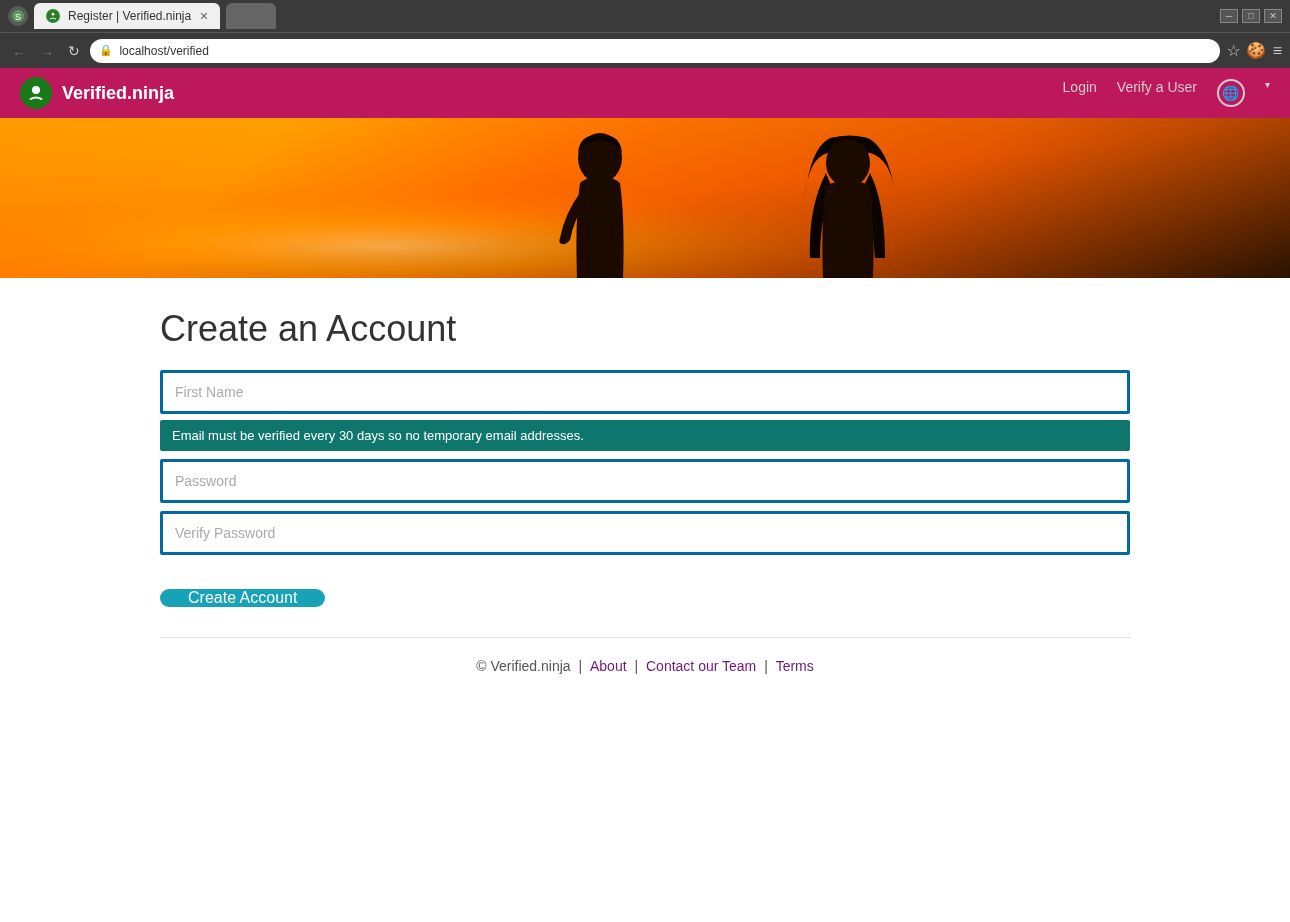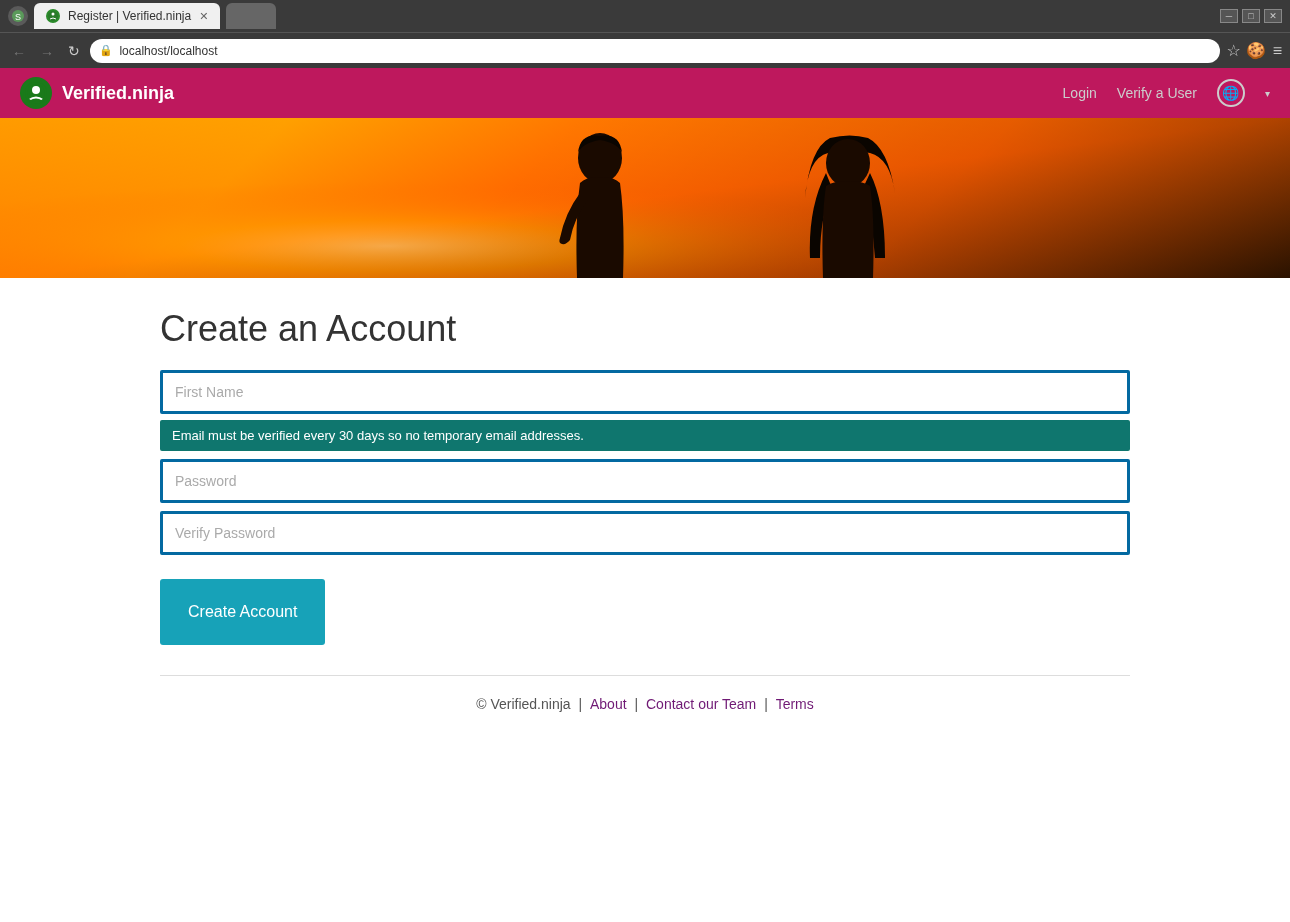--- a/index.html
+++ b/index.html
@@ -193,21 +193,20 @@
       display: flex;
       align-items: center;
       justify-content: center;
       color: white;
       font-size: 14px;
     }
 
     .nav-links {
       margin-left: auto;
       display: flex;
-      align-items: center;
       gap: 20px;
     }
 
     .nav-link {
       color: #ccc;
       font-size: 14px;
       text-decoration: none;
       cursor: pointer;
     }
 
@@ -283,25 +282,25 @@
       padding: 8px 12px;
       font-size: 13px;
       border-radius: 2px;
       margin-top: -2px;
     }
 
     .create-btn {
       background: #17a2b8;
       color: white;
       border: none;
-      padding: 24px 28px;
+      padding: 0 28px;
       font-size: 16px;
-      border-radius: 3px;
-      cursor: pointer;
-      margin-top: 16px;
+      border-radius: 11px;
+      cursor: pointer;
+      margin-top: 26px;
     }
 
     
     .footer-divider {
       border: none;
       border-top: 1px solid #ddd;
       margin: 30px 0 20px;
     }
 
     .footer {
@@ -351,21 +350,21 @@
       <div class="win-btn">✕</div>
     </div>
   </div>
 
   <div class="browser-toolbar">
     <button class="nav-btn" disabled="">←</button>
     <button class="nav-btn" disabled="">→</button>
     <button class="nav-btn refresh-btn">↻</button>
     <div class="address-bar">
       <span class="address-lock">🔒</span>
-      <span>localhost/localhost</span>
+      <span>localhost/verified</span>
     </div>
     <div class="toolbar-actions">
       <button class="toolbar-icon-btn">☆</button>
       <button class="toolbar-icon-btn">🍪</button>
       <button class="toolbar-icon-btn">≡</button>
     </div>
   </div>
 </div>
 
 <div class="app-window">

